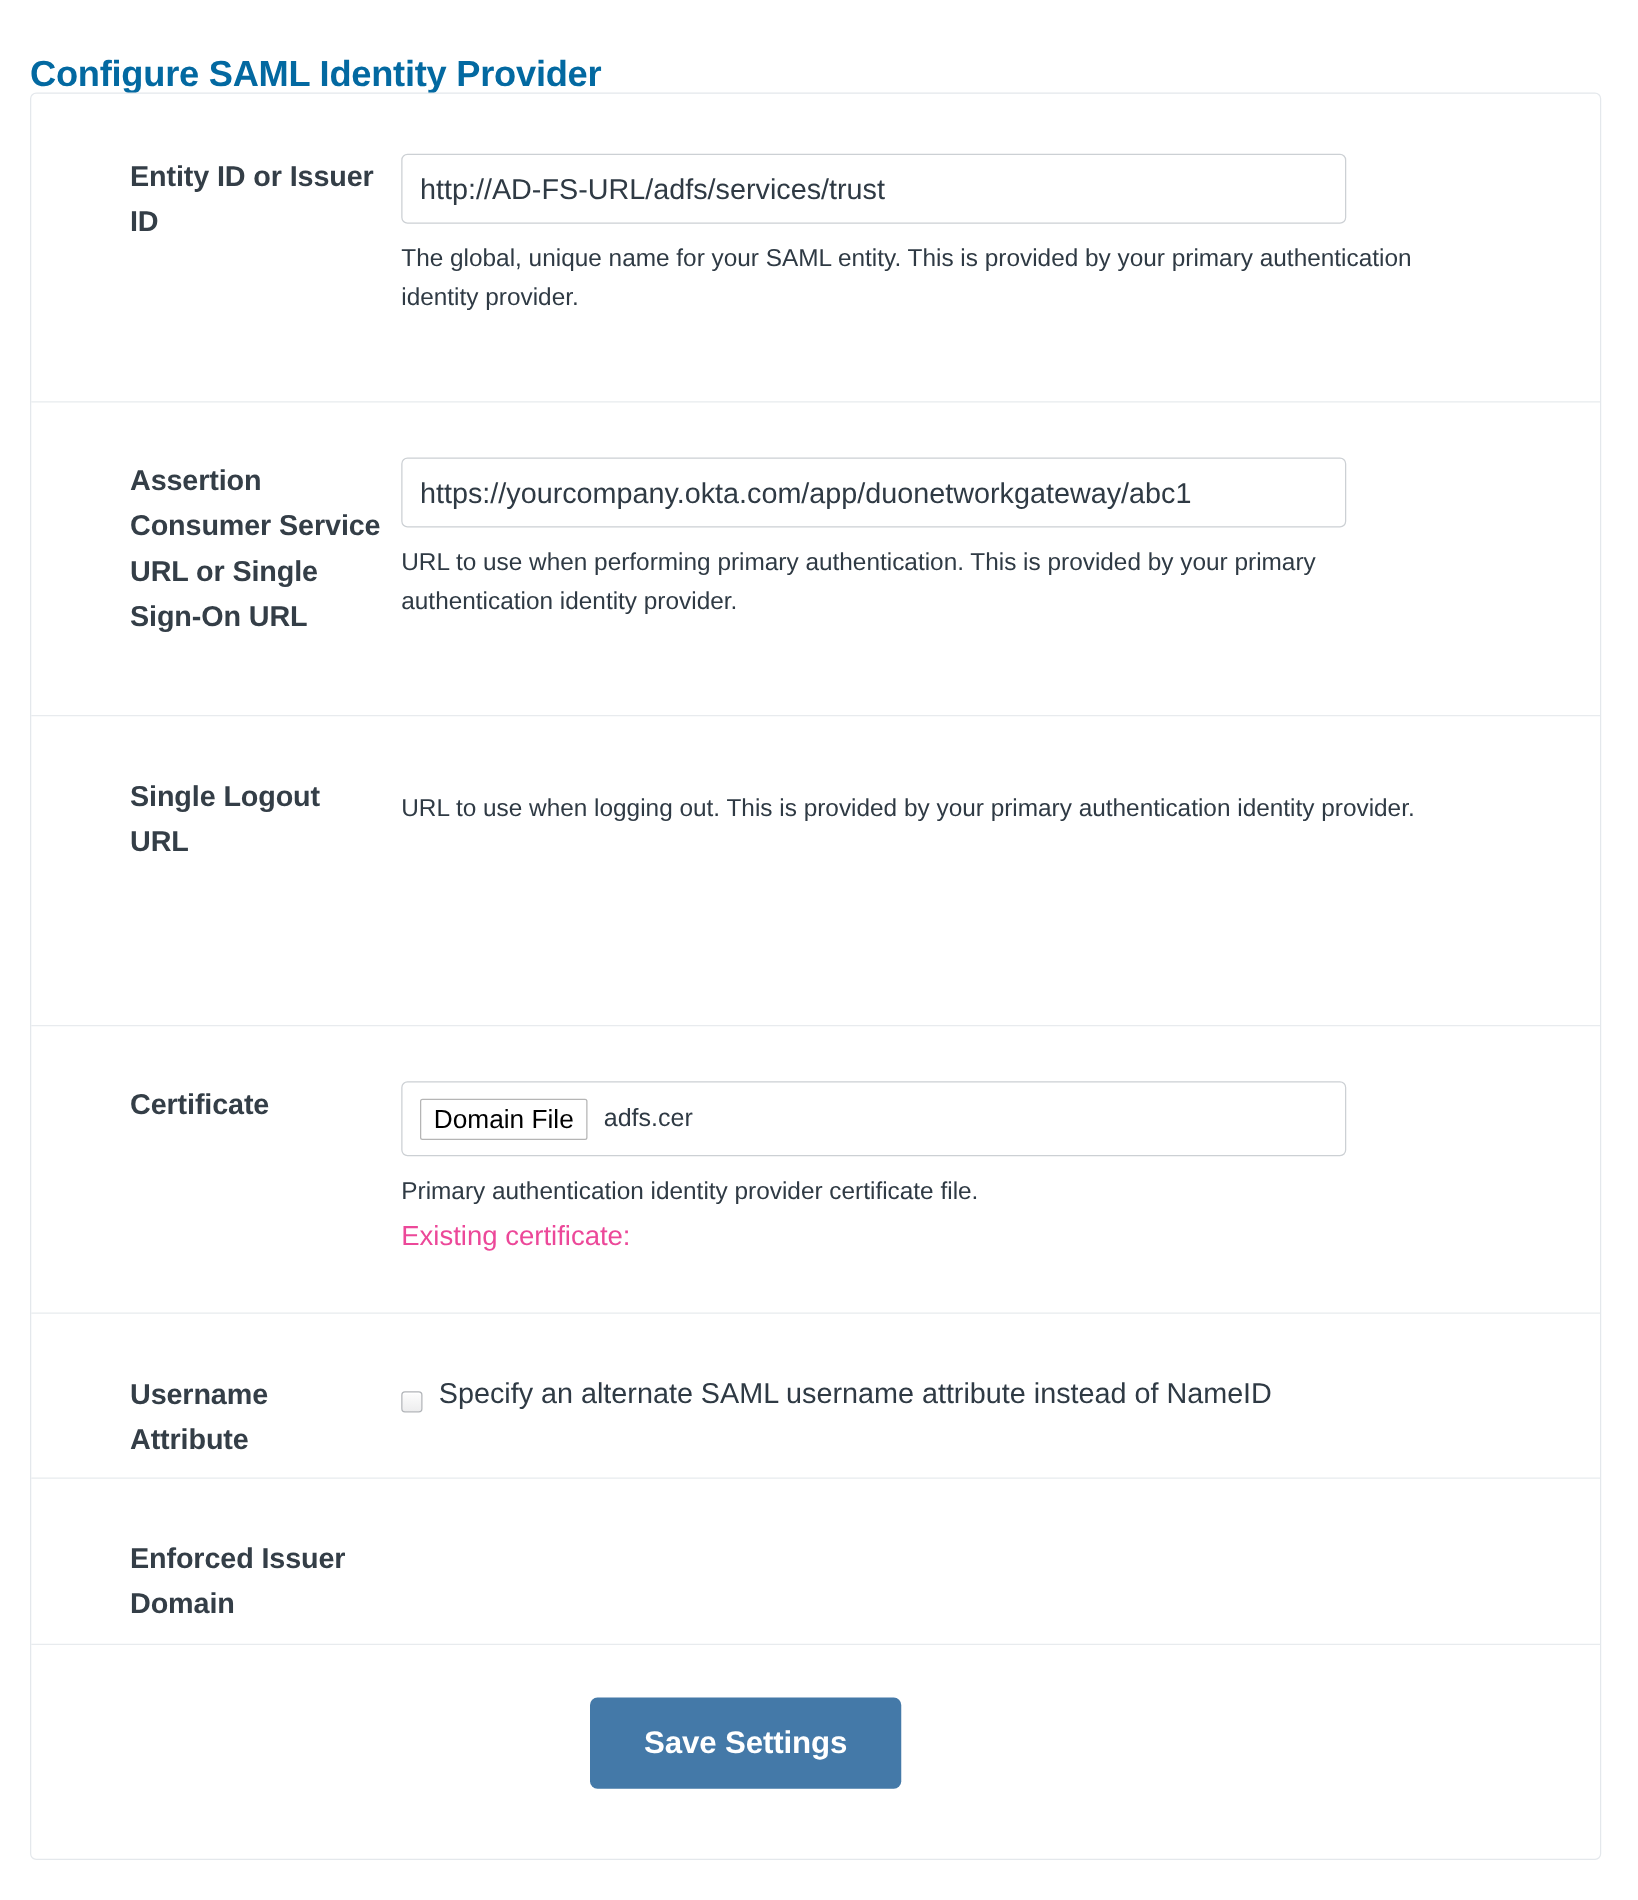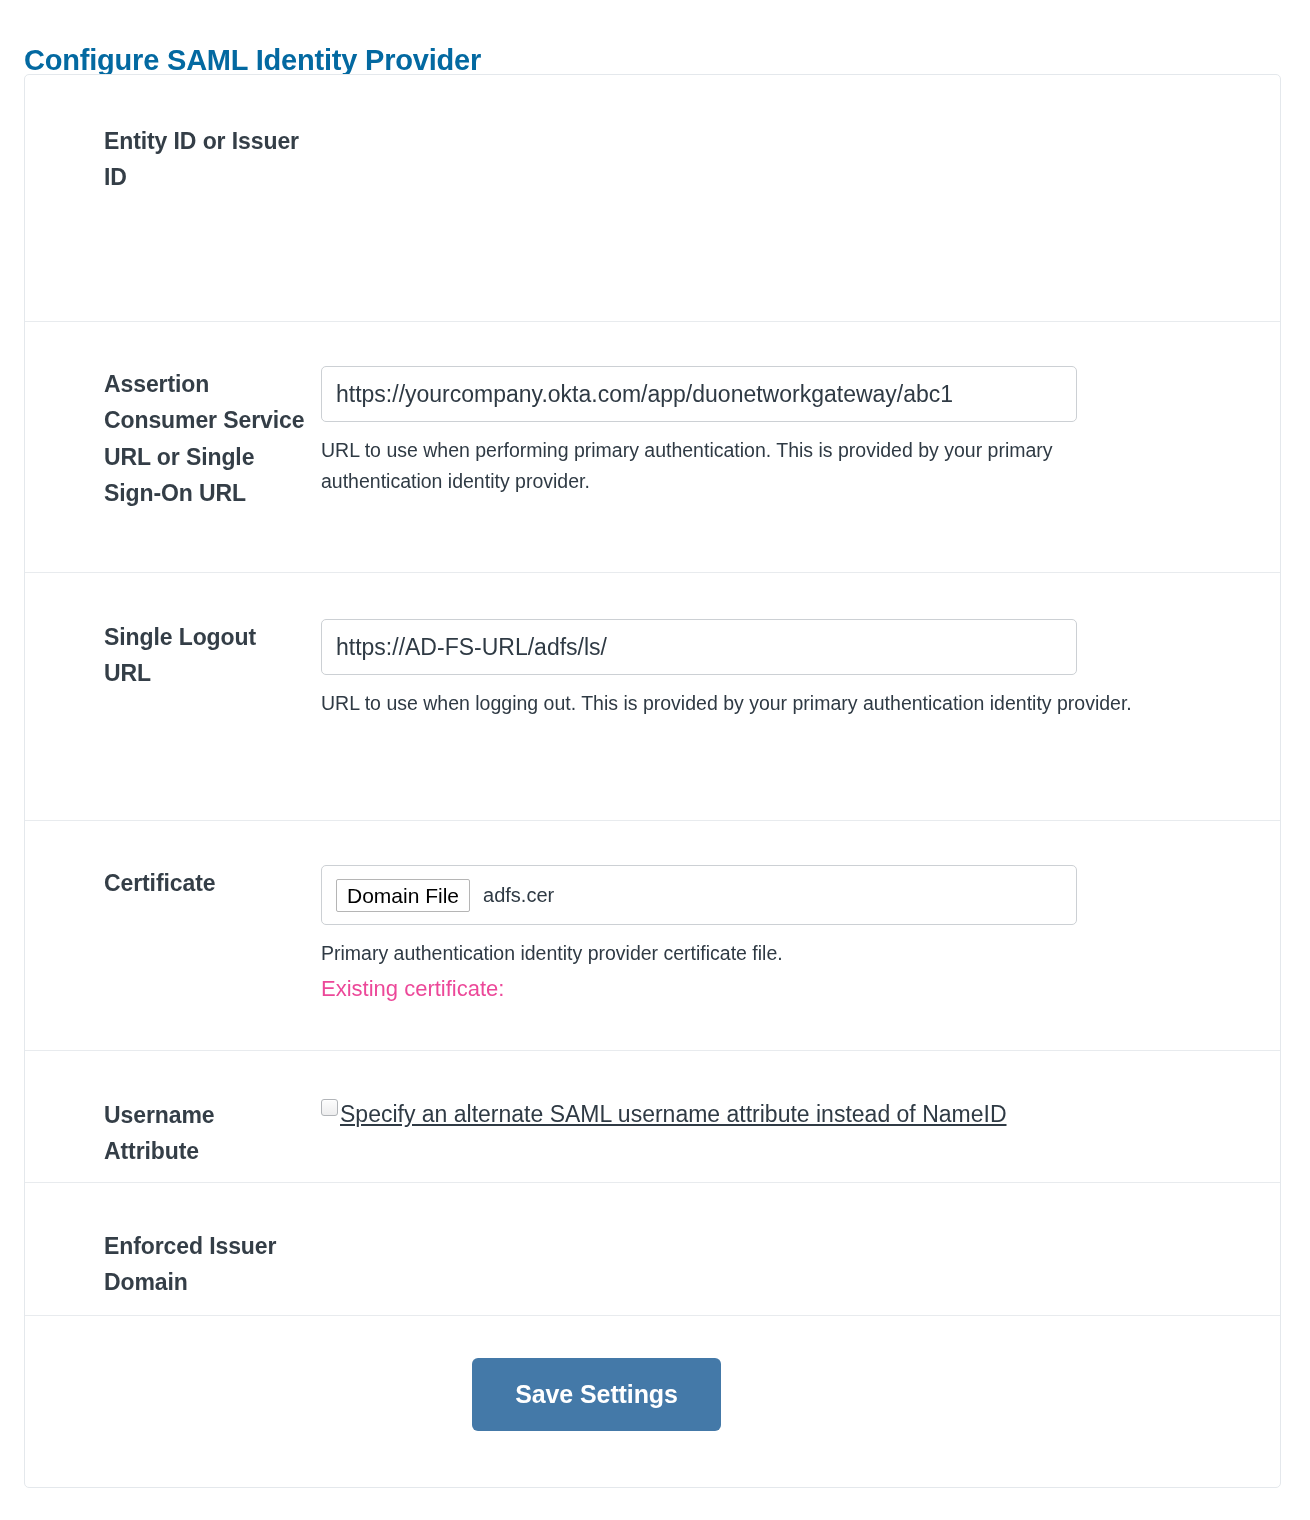--- a/index.html
+++ b/index.html
@@ -144,24 +144,23 @@
     cursor: default;
   }
   .file-name {
     margin-left: 13px;
     font-size: 20px;
     color: #2f3a44;
   }
 
   .check-line {
     display: flex;
-    align-items: flex-start;
-    gap: 2px;
+    align-items: flex-end;
+    gap: 13px;
     padding-top: 2px;
-    text-decoration: underline;
   }
   .checkbox {
     flex: none;
     width: 17px;
     height: 17px;
     border: 1px solid #b1b4b8;
     border-radius: 3px;
     background: linear-gradient(#fdfdfd, #ededee);
     box-shadow: inset 0 1px 0 #ffffff;
     cursor: pointer;
@@ -202,38 +201,41 @@
 <div class="page">
 
   <h1 class="page-title">Configure SAML Identity Provider</h1>
 
   <div class="card">
 
     <div class="form-row row-entity">
       <div class="label-col">
         <div class="field-label">Entity ID or Issuer ID</div>
       </div>
+      <div class="control-col">
+        <input class="text-input" type="text" value="http://AD-FS-URL/adfs/services/trust" style="">
+        <div class="help-text">The global, unique name for your SAML entity. This is provided by your primary authentication identity provider.</div>
+      </div>
     </div>
 
     <div class="form-row row-acs">
       <div class="label-col">
         <div class="field-label">Assertion Consumer Service URL or Single Sign-On URL</div>
       </div>
       <div class="control-col">
         <input class="text-input" type="text" value="https://yourcompany.okta.com/app/duonetworkgateway/abc1" style="">
         <div class="help-text wide">URL to use when performing primary authentication. This is provided by your primary authentication identity provider.</div>
       </div>
     </div>
 
     <div class="form-row row-slo">
       <div class="label-col">
         <div class="field-label">Single Logout URL</div>
       </div>
       <div class="control-col">
-        <input class="text-input" type="text" value="https://AD-FS-URL/adfs/ls/" style="">
         <div class="help-text narrow">URL to use when logging out. This is provided by your primary authentication identity provider.</div>
       </div>
     </div>
 
     <div class="form-row row-cert">
       <div class="label-col">
         <div class="field-label">Certificate</div>
       </div>
       <div class="control-col">
         <div class="file-control">

